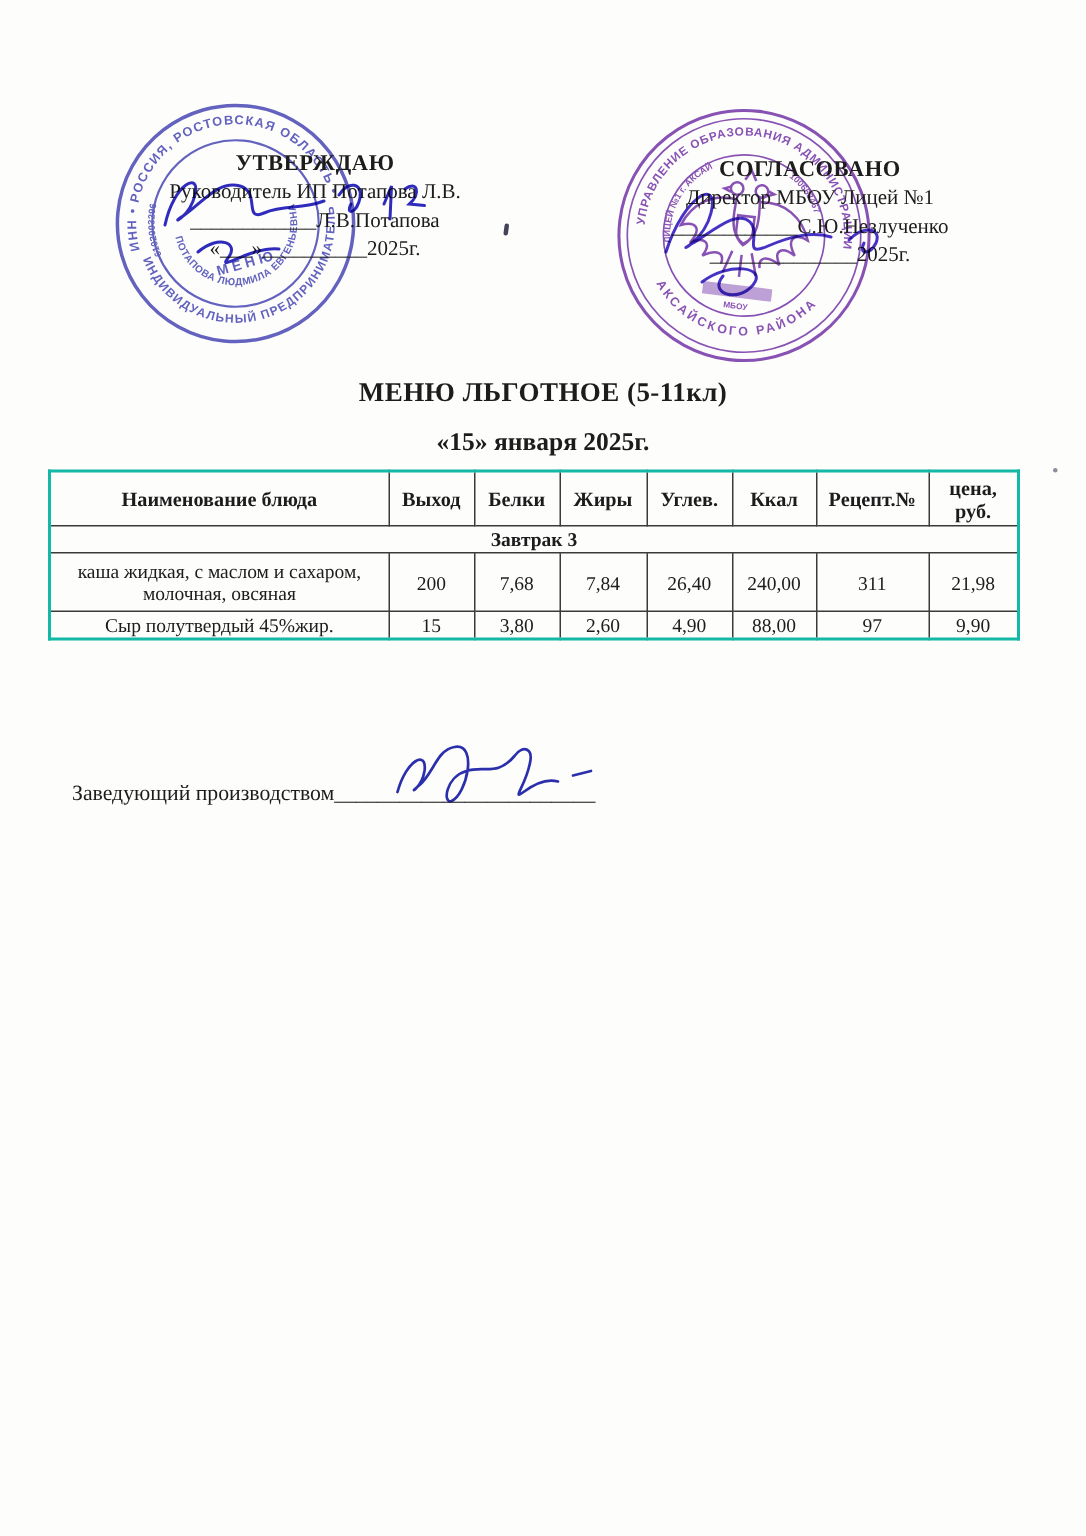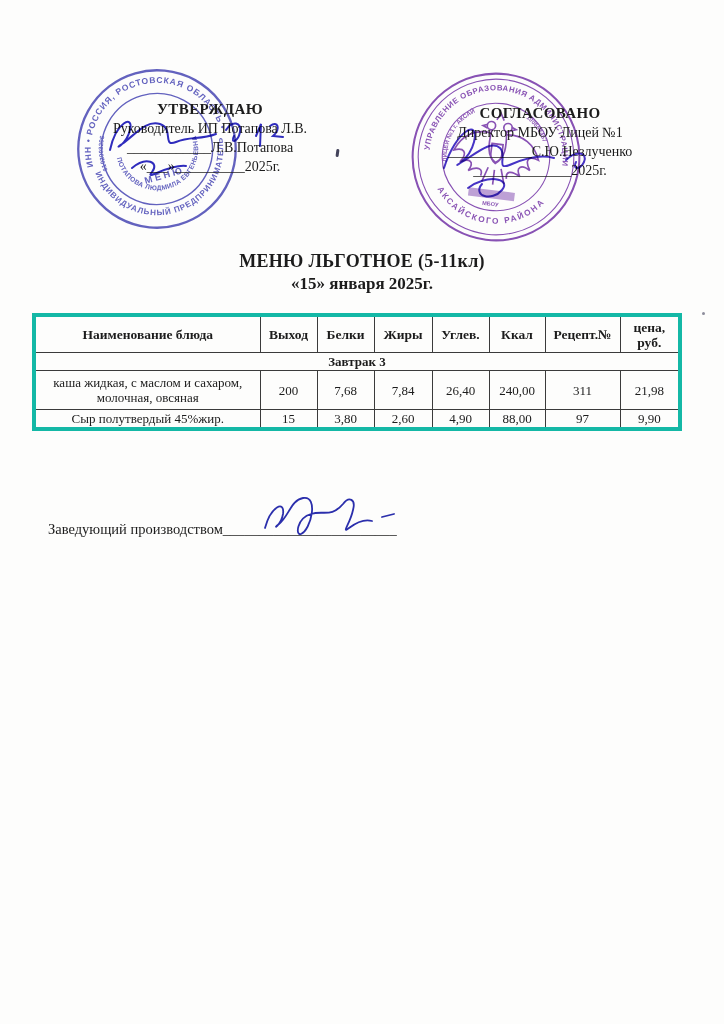--- a/index.html
+++ b/index.html
@@ -22,26 +22,26 @@
 
   
   .sig{position:absolute;mix-blend-mode:multiply;}
   #sigL{left:98px;top:106px;}
   #sigR{left:428px;top:112px;}
   #sigF{left:255px;top:488px;}
 
   
   .doc-title{position:absolute;top:251px;left:0;width:100%;text-align:center;font-weight:bold;}
   .doc-title .l1{font-size:18px;letter-spacing:.3px;}
-  .doc-title .l2{font-size:17px;margin-top:2px;}
+  .doc-title .l2{font-size:17px;margin-top:13px;}
 
   
   table.menu{
     position:absolute;left:32px;top:313px;width:646px;
-    border-collapse:collapse;table-layout:fixed;border:4px solid #14b8a6;
+    border-collapse:collapse;table-layout:fixed;border:2px solid #14b8a6;
   }
   table.menu th, table.menu td{
     border:1px solid #3b3b3b;padding:1px 3px;font-size:13px;
     text-align:center;vertical-align:middle;line-height:15px;overflow:hidden;
   }
   table.menu th{font-weight:bold;font-size:13.5px;height:33px;}
   td.name{text-align:left;padding-left:5px;}
   tr.section td{font-weight:bold;height:15px;}
   tr.tall td{height:36px;}
   tr.slim td{height:15px;}

